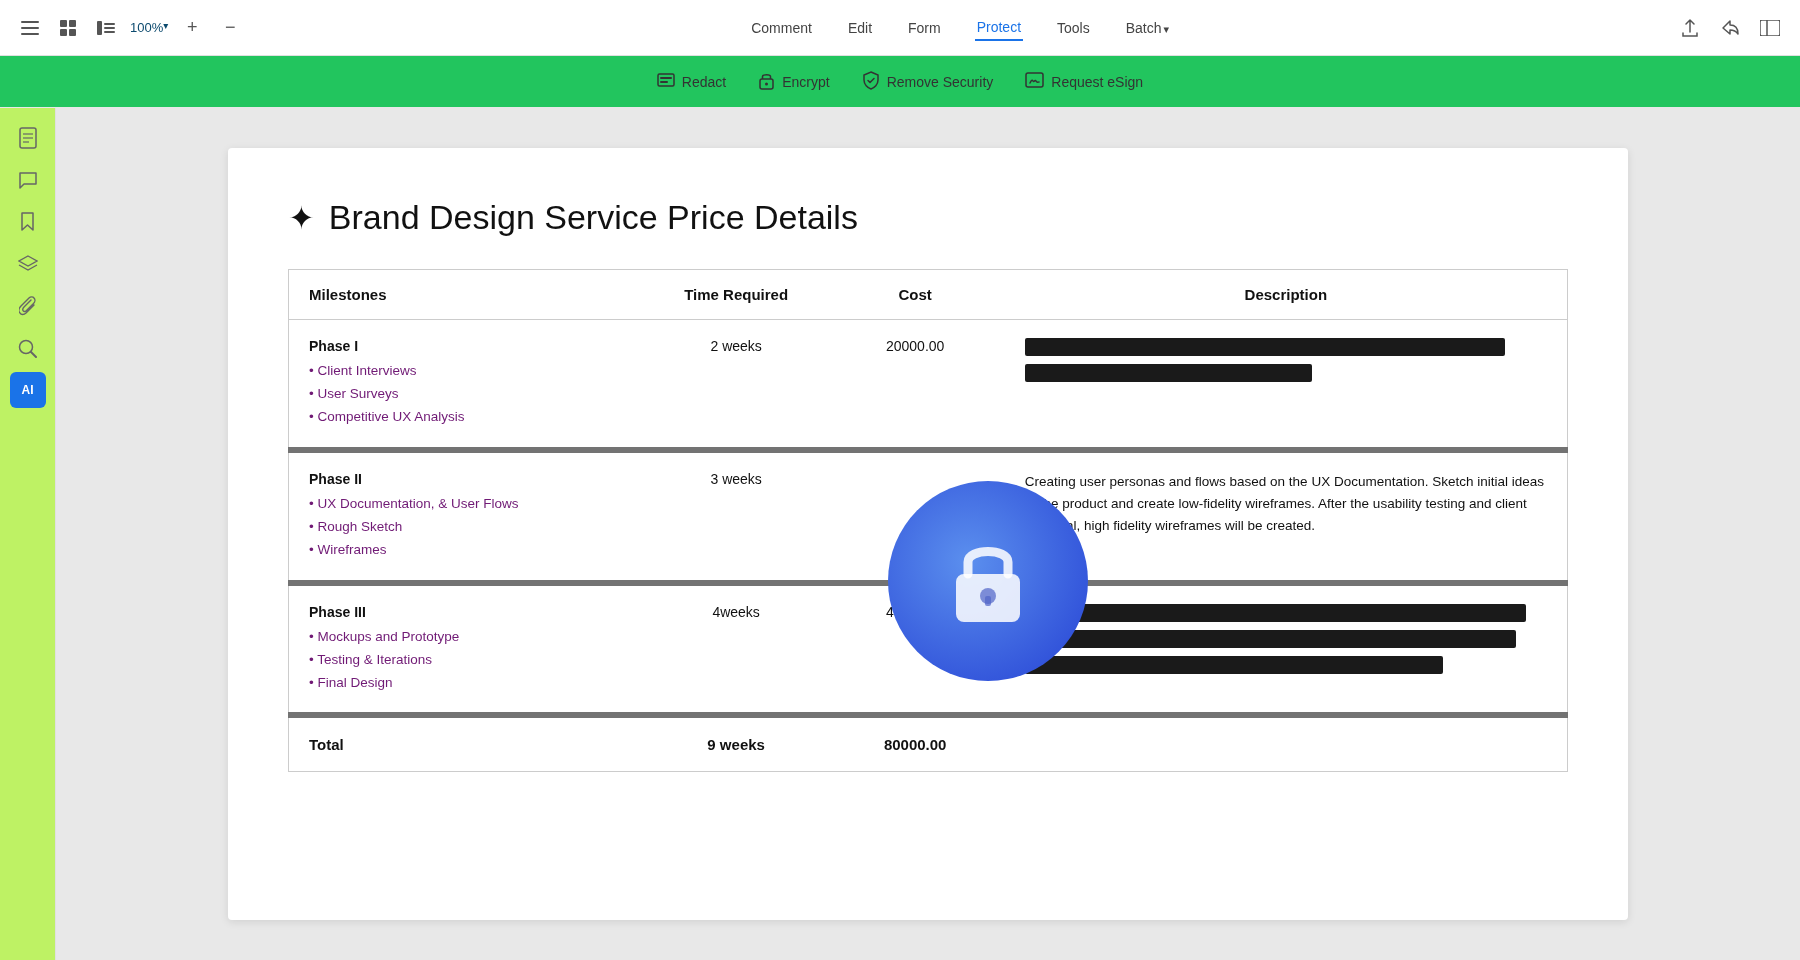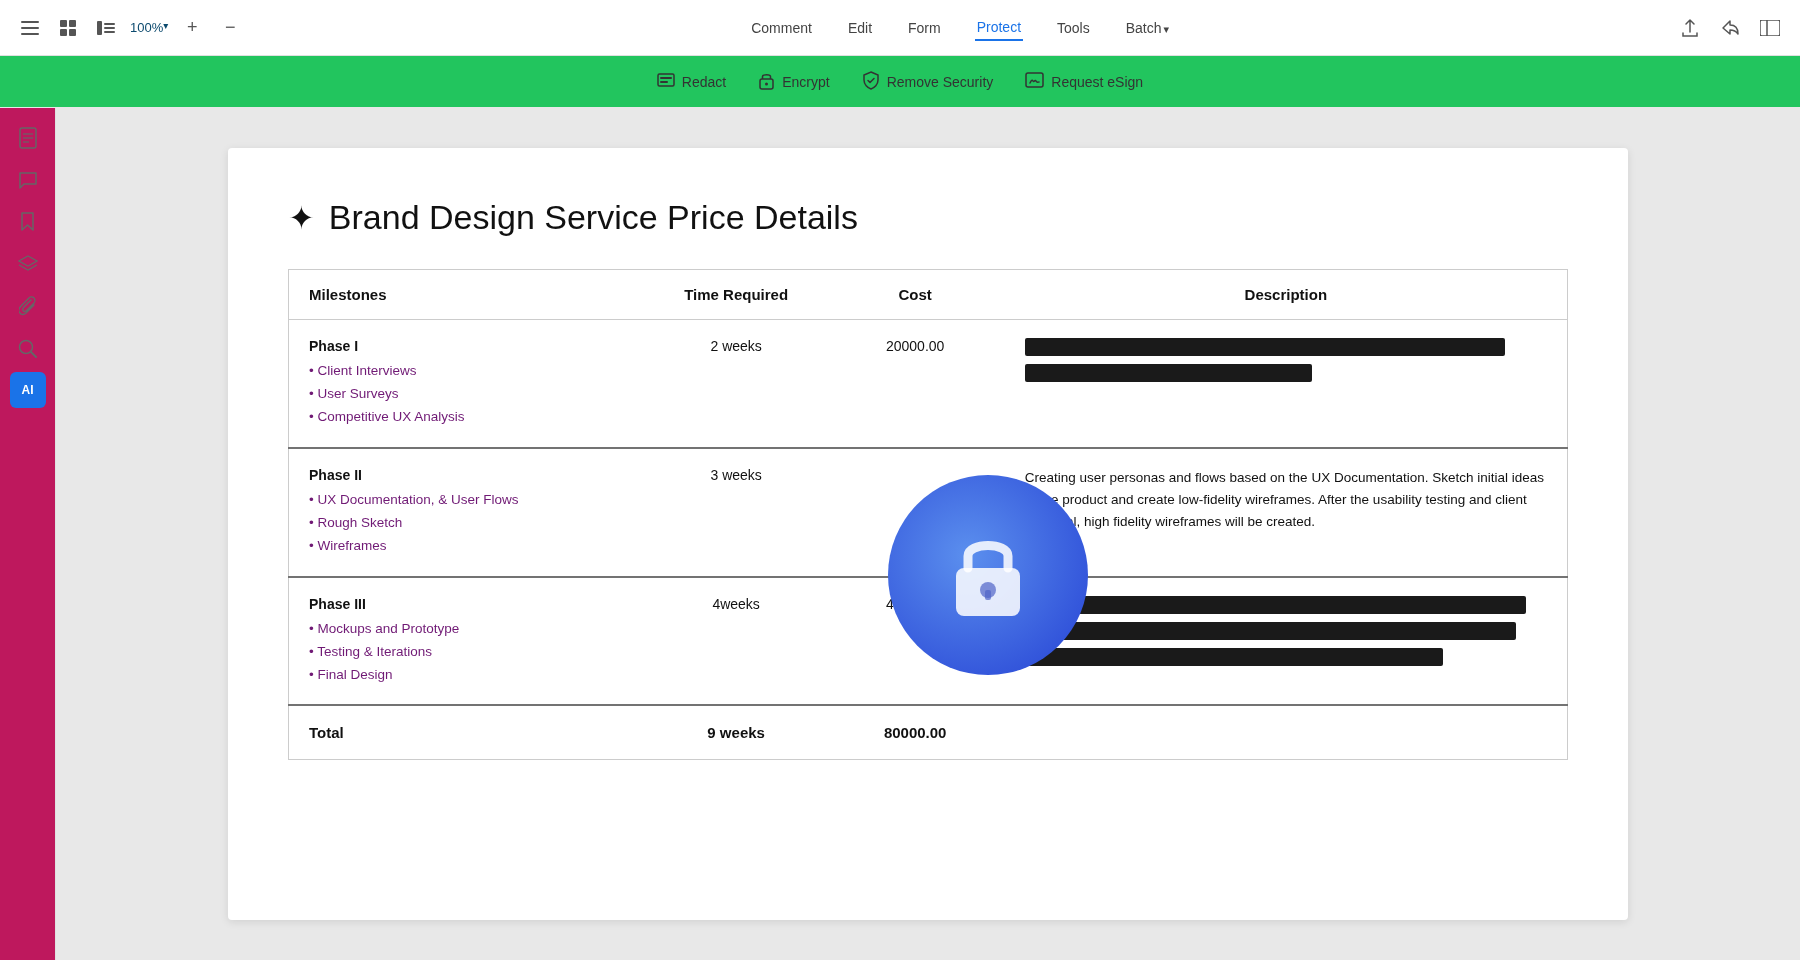--- a/index.html
+++ b/index.html
@@ -87,21 +87,21 @@
     .main-area {
       flex: 1;
       display: flex;
       overflow: hidden;
       background: #e8e8e8;
     }
 
     
     .left-sidebar {
       width: 56px;
-      background: #be185d;
+      background: #bef264;
       border-right: 1px solid #e0e0e0;
       display: flex;
       flex-direction: column;
       align-items: center;
       padding: 12px 0;
       gap: 6px;
       flex-shrink: 0;
     }
     .sidebar-icon {
       width: 36px;
@@ -167,21 +167,21 @@
       border-bottom: 1px solid #ccc;
       background: #fff;
       margin-left: 14px;
     }
     .price-table th.center { text-align: center; }
     .price-table td {
       padding: 18px 20px;
       font-size: 14px;
       color: #111;
       vertical-align: top;
-      border-bottom: 2px solid #737373;
+      border-bottom: 6px solid #737373;
     }
     .price-table td.center { text-align: center; }
     .phase-name { font-weight: 700; margin-bottom: 6px; font-size: 14px; }
     .phase-items { font-size: 13.5px; line-height: 1.7; color: #701a75; }
 
     
     .lock-overlay {
       position: absolute;
       top: 50%;
       left: 50%;

